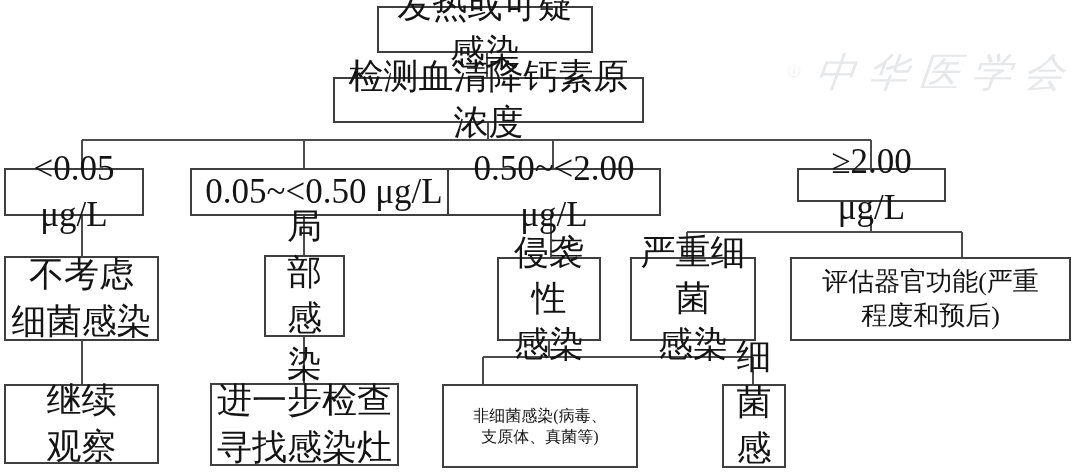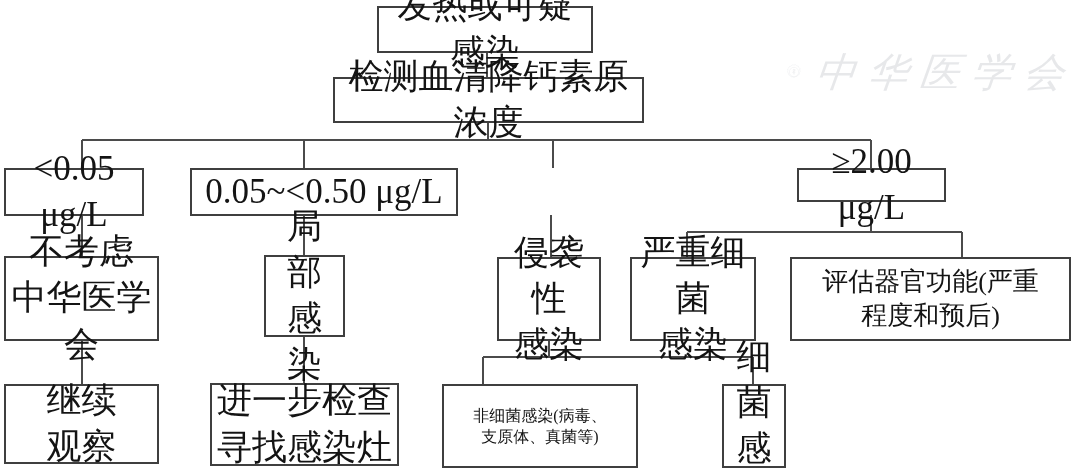--- a/index.html
+++ b/index.html
@@ -76,28 +76,31 @@
   </div>
 
   <div class="node" style="left:4px;top:168px;width:140px;height:48px">
     <span class="lbl">&lt;0.05 μg/L</span>
   </div>
 
   <div class="node" style="left:190px;top:168px;width:268px;height:48px">
     <span class="lbl">0.05~&lt;0.50 μg/L</span>
   </div>
 
+  <div class="node" style="left:447px;top:168px;width:214px;height:48px">
+    <span class="lbl">0.50~&lt;2.00 μg/L</span>
+  </div>
 
   <div class="node" style="left:797px;top:168px;width:149px;height:34px">
     <span class="lbl">≥2.00 μg/L</span>
   </div>
 
   <div class="node" style="left:4px;top:256px;width:155px;height:85px">
     <span class="lbl">不考虑
-中华医学会</span>
+细菌感染</span>
   </div>
 
   <div class="node" style="left:264px;top:255px;width:81px;height:82px">
     <span class="lbl">局部
 感染</span>
   </div>
 
   <div class="node" style="left:497px;top:257px;width:104px;height:84px">
     <span class="lbl">侵袭性
 感染</span>

